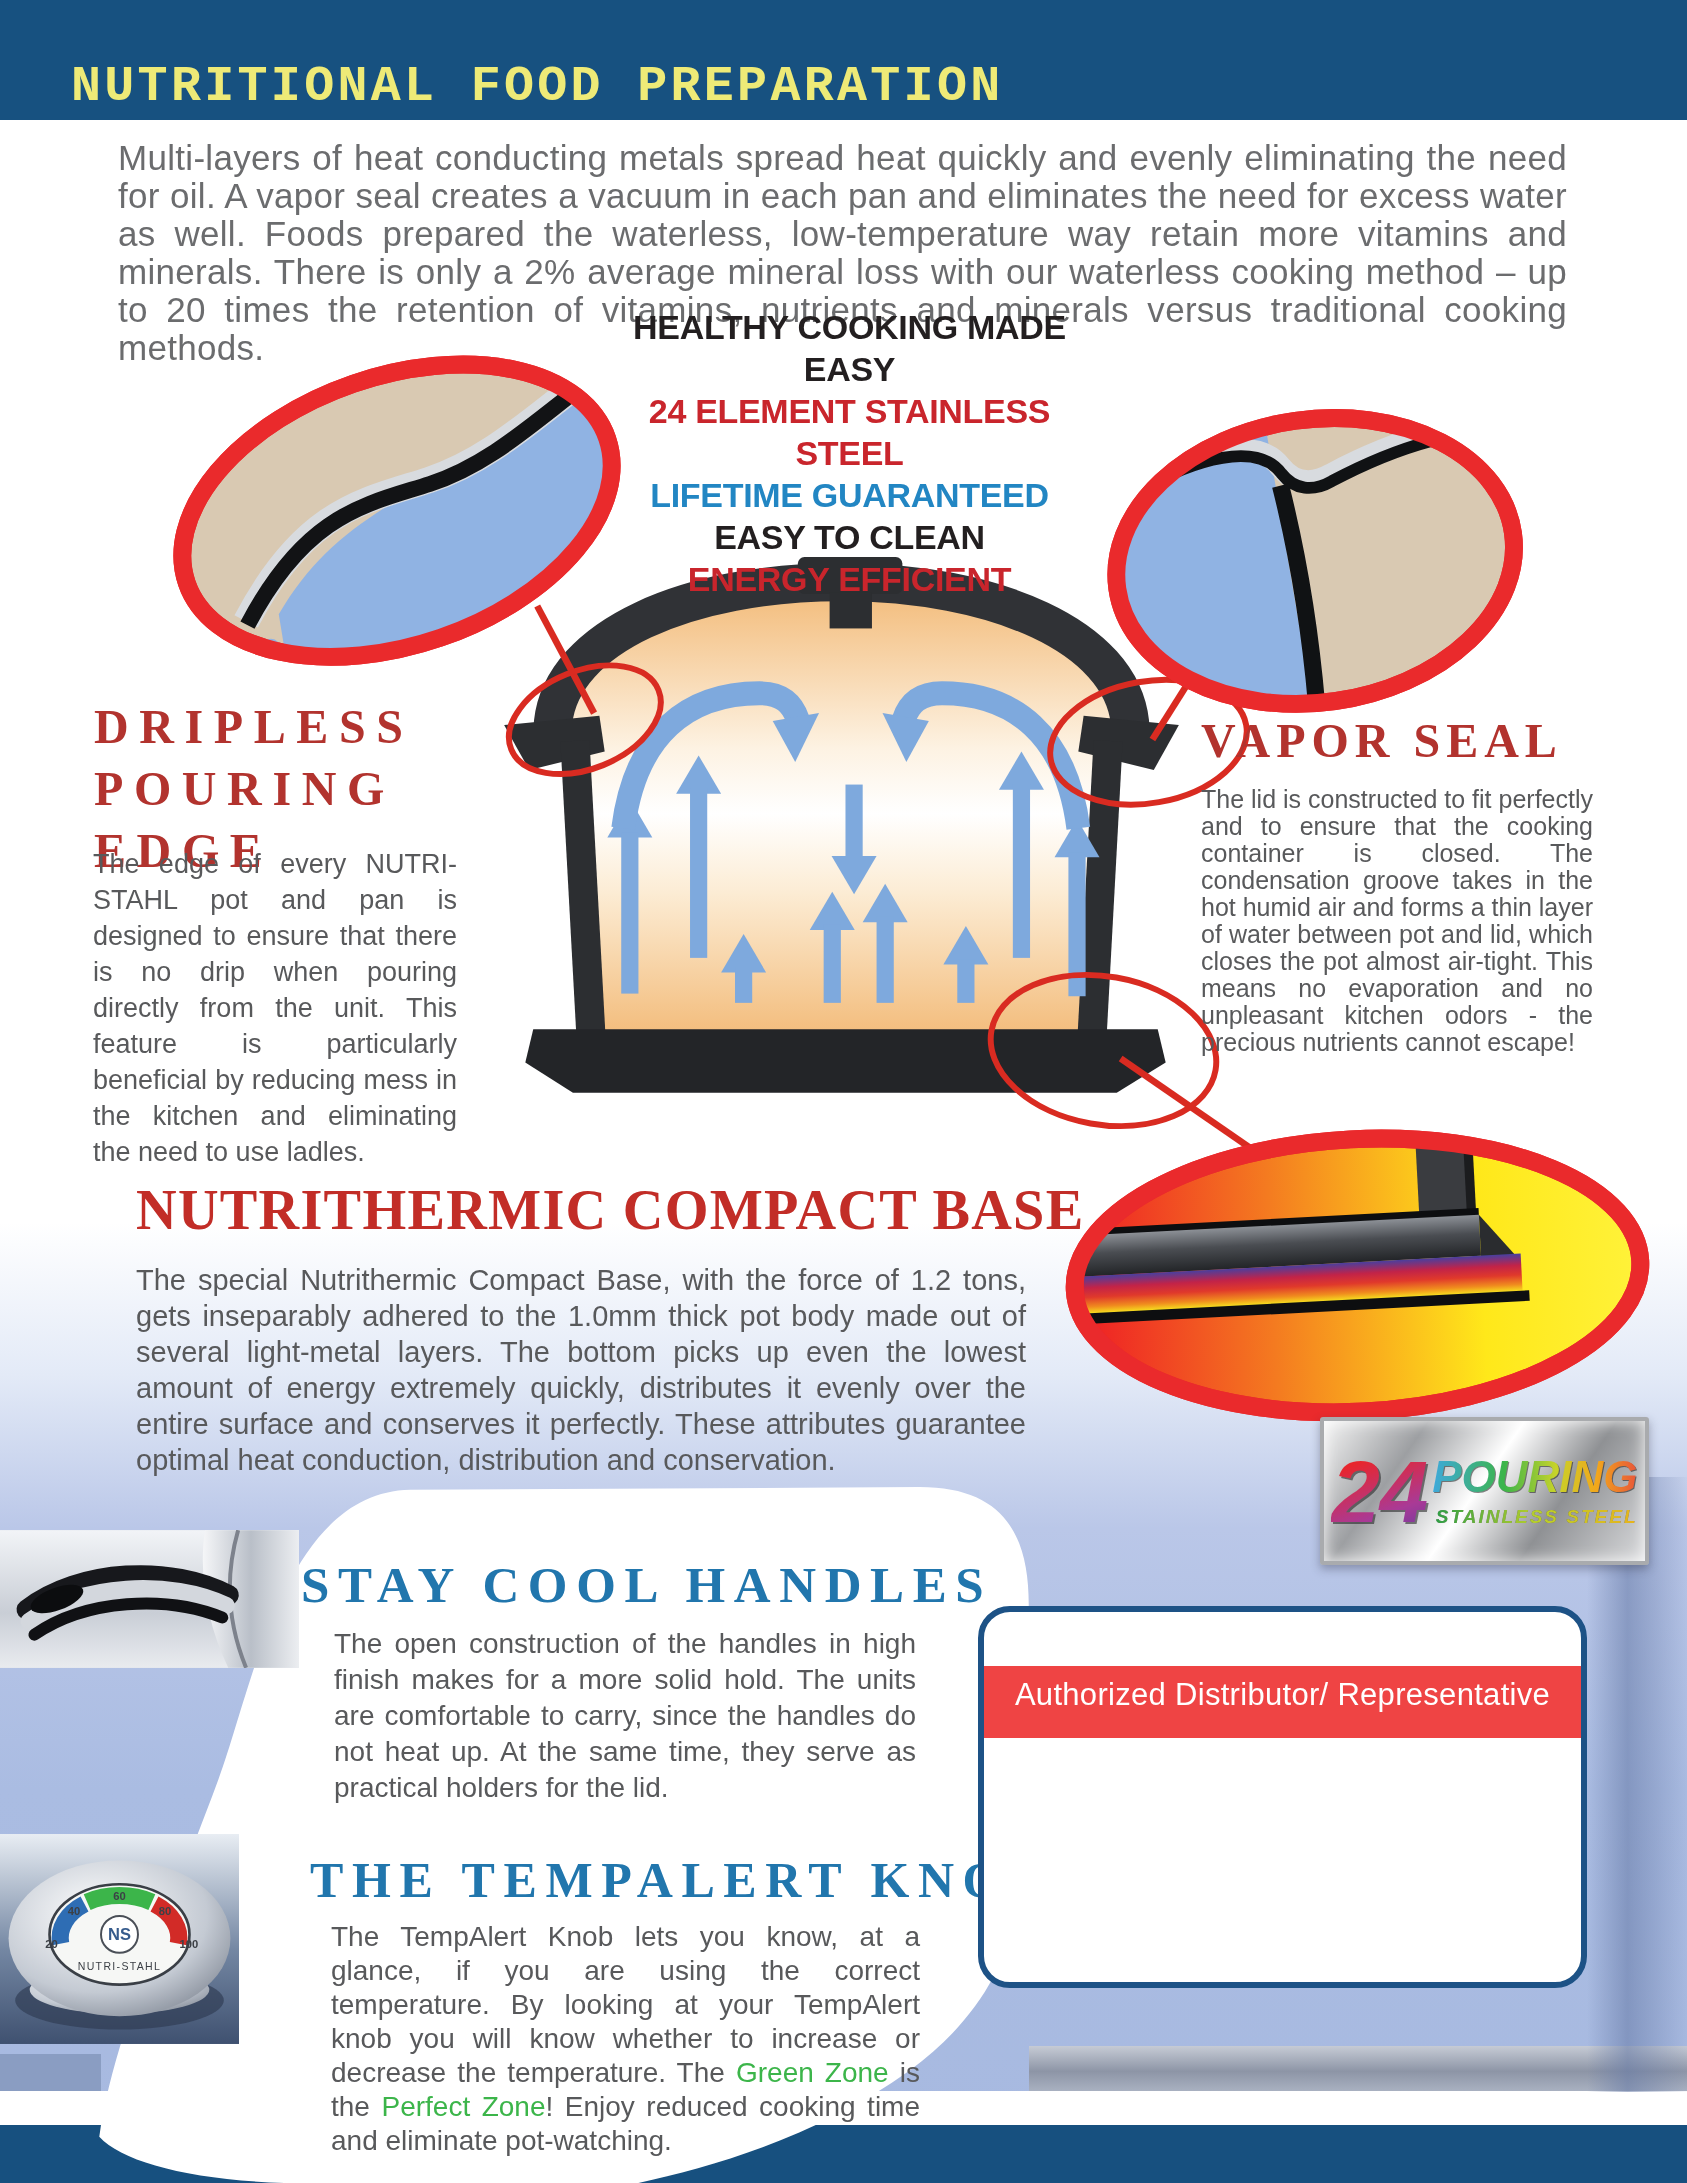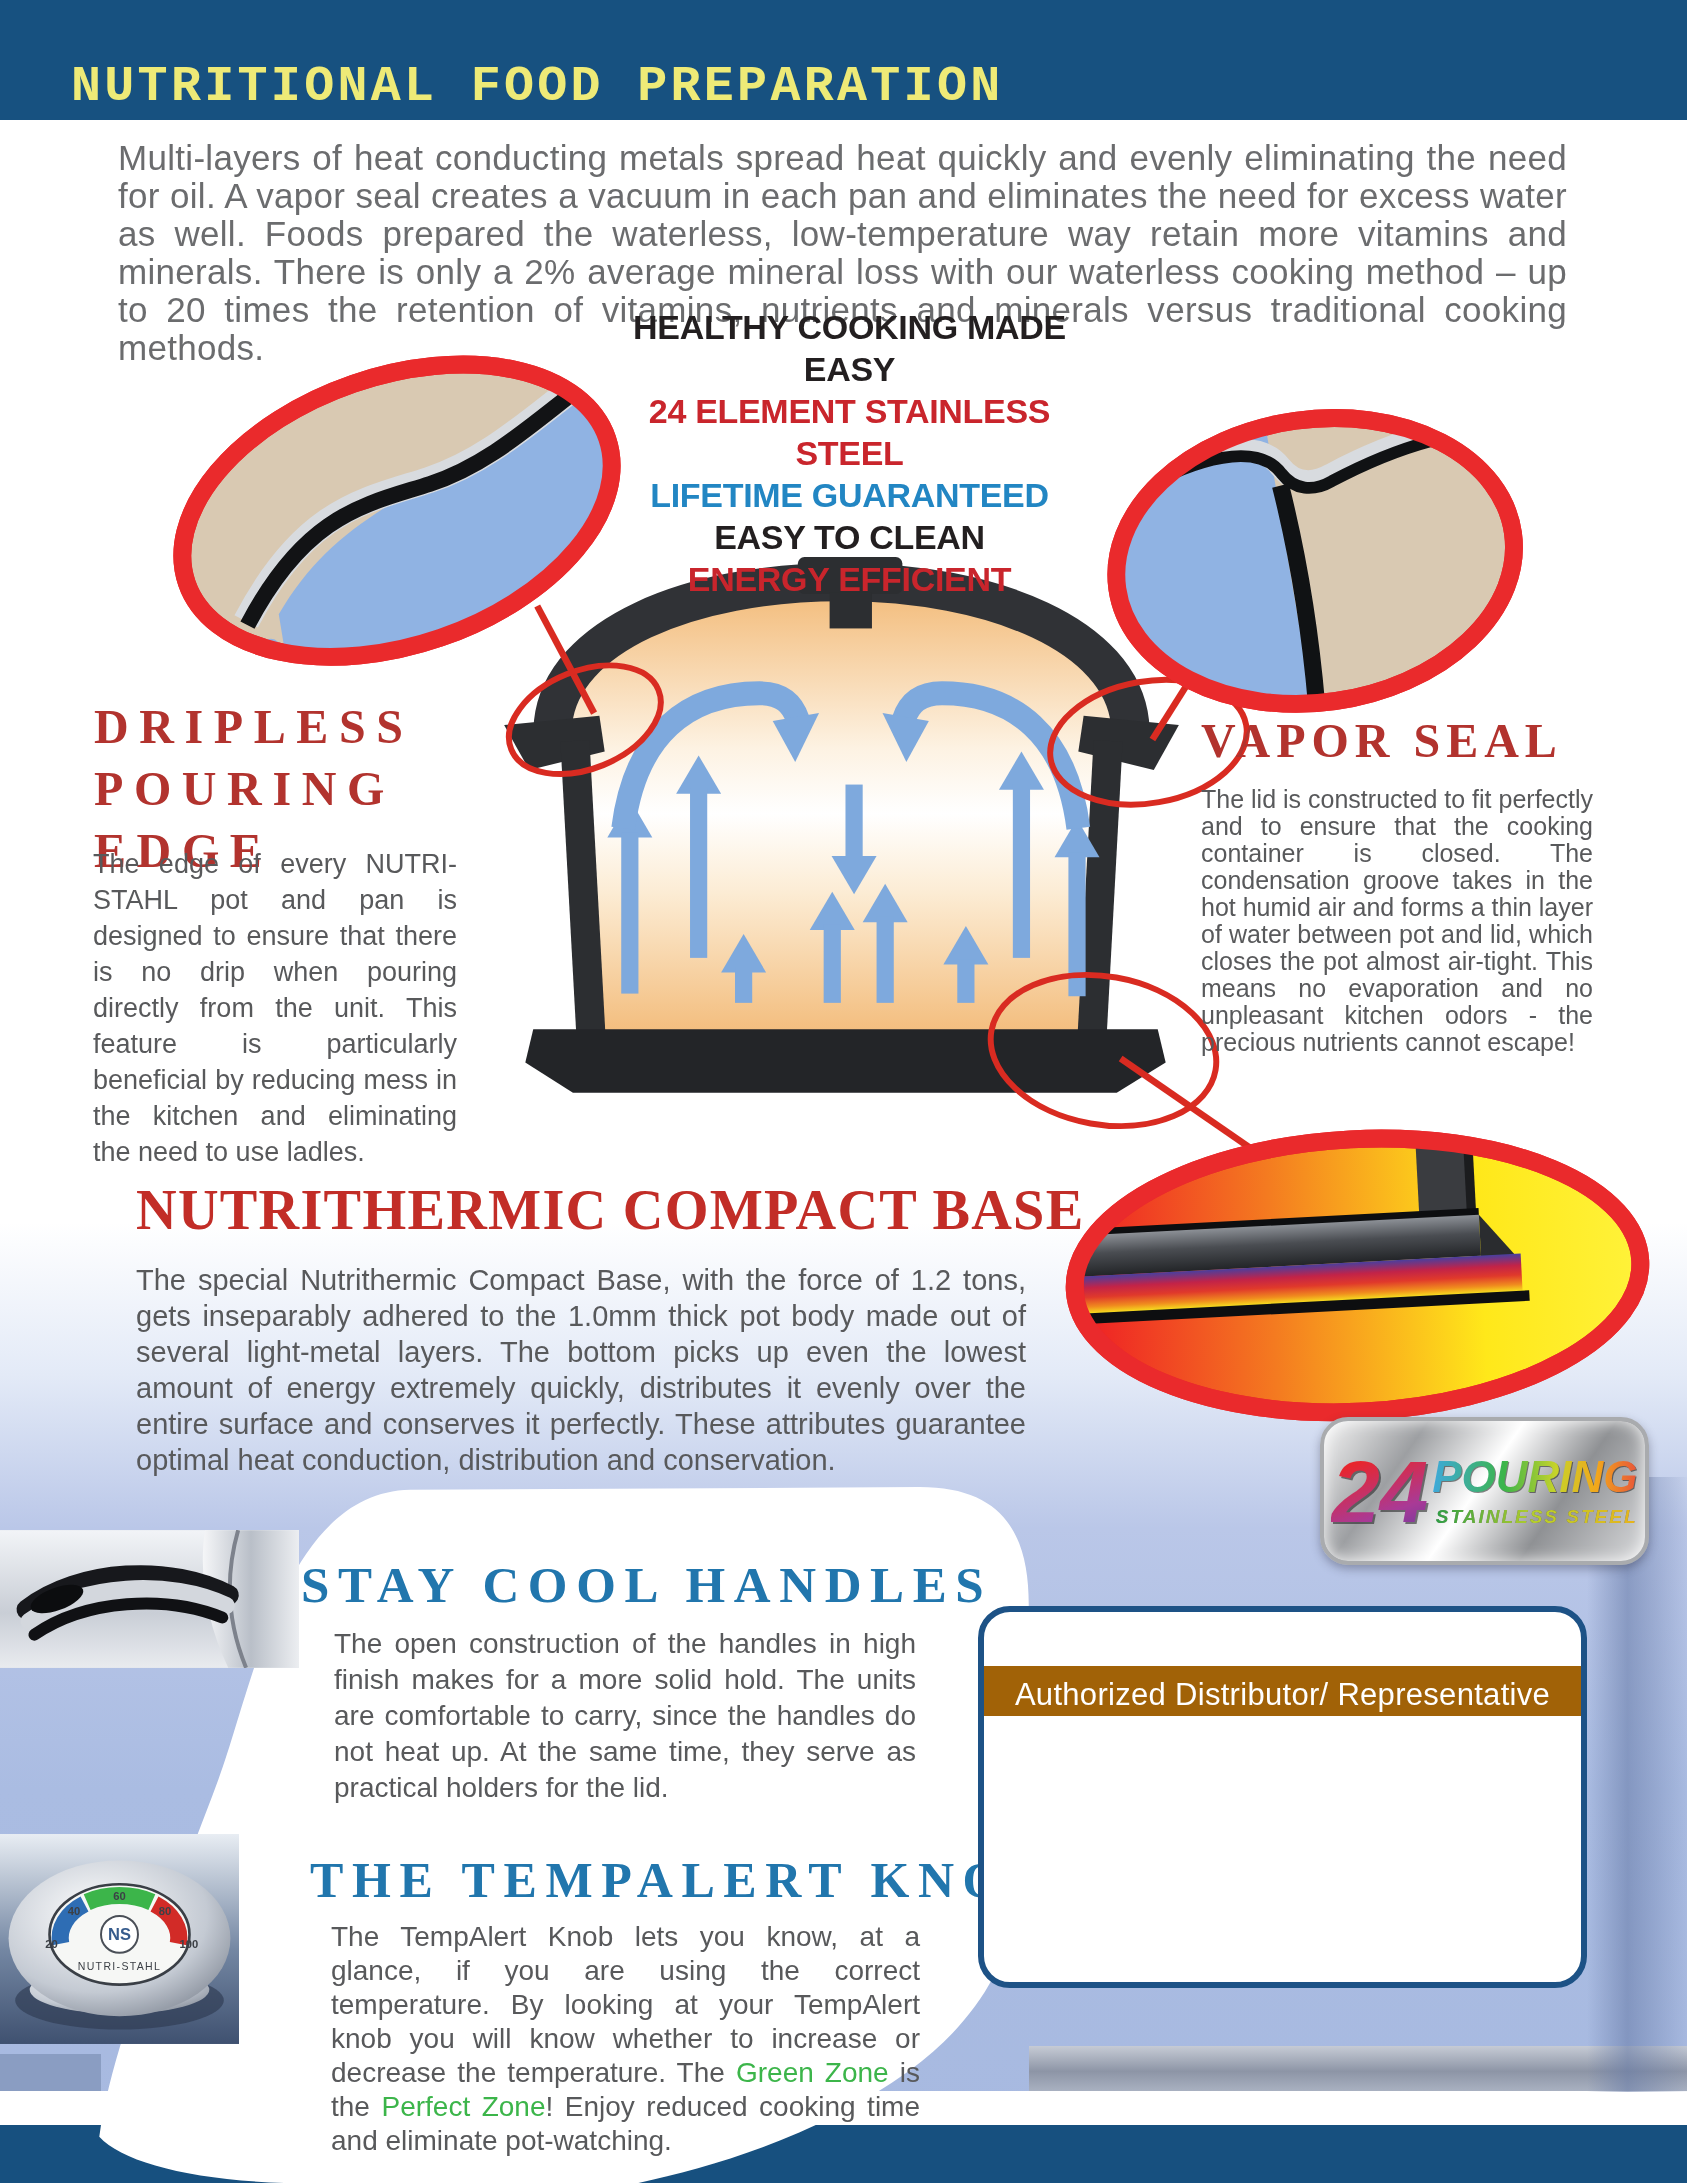--- a/index.html
+++ b/index.html
@@ -39,25 +39,25 @@
   .vapor-body{left:1201px;top:786px;width:392px;font-size:25px;line-height:27px;}
   .nutri-body{left:136px;top:1262px;width:890px;font-size:29px;line-height:36px;}
   .handles-body{left:334px;top:1626px;width:582px;font-size:28px;line-height:36px;}
   .temp-body{left:331px;top:1920px;width:589px;font-size:28px;line-height:34px;}
   .green{color:#3cb54a;}
   
   .dist-box{
     left:978px;top:1606px;width:609px;height:382px;background:#ffffff;
     border:6px solid #1d5286;border-radius:32px;z-index:3;box-sizing:border-box;
   }
-  .dist-band{position:absolute;left:0;top:54px;width:100%;height:50px;background:#a16207;}
+  .dist-band{position:absolute;left:0;top:54px;width:100%;height:72px;background:#ef4444;}
   .dist-label{width:100%;text-align:center;line-height:58px;color:#ffffff;font-size:31px;letter-spacing:0.3px;}
   
   .logo-badge{
-    left:1320px;top:1417px;width:321px;height:140px;border-radius:28px;z-index:3;
+    left:1320px;top:1417px;width:321px;height:140px;border-radius:3px;z-index:3;
     background:linear-gradient(125deg,#f4f4f4 0%,#9d9fa2 25%,#ffffff 48%,#8f9194 70%,#d9dadc 100%);
     border:4px solid #a9abae;box-shadow:inset 0 0 14.6px rgba(255,255,255,.9),0 4px 9.3px rgba(40,40,60,.35);
     display:flex;align-items:center;justify-content:center;
   }
   .logo-inner{display:flex;align-items:center;}
   .logo-24{
     font-size:87px;font-weight:900;font-style:italic;line-height:1;
     background:linear-gradient(160deg,#e8262d 20%,#a93a96 70%,#6a3aa0 100%);
     -webkit-background-clip:text;background-clip:text;color:transparent;
     filter:drop-shadow(2px 2px 0 rgba(30,30,30,.55));

